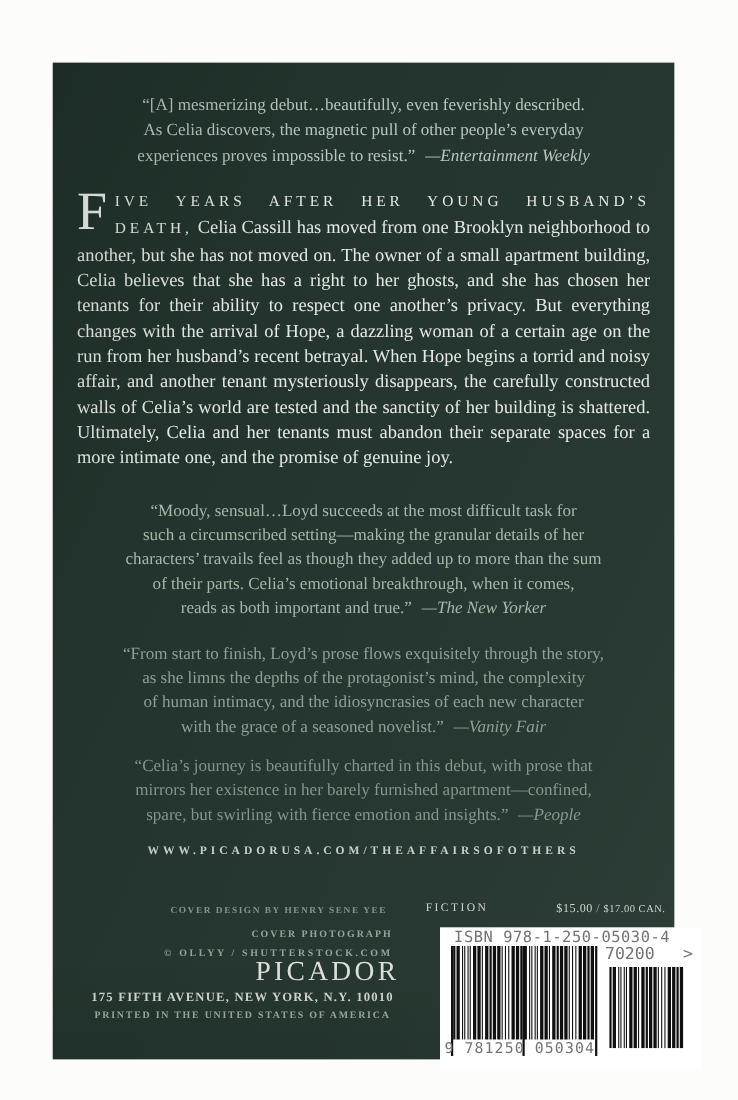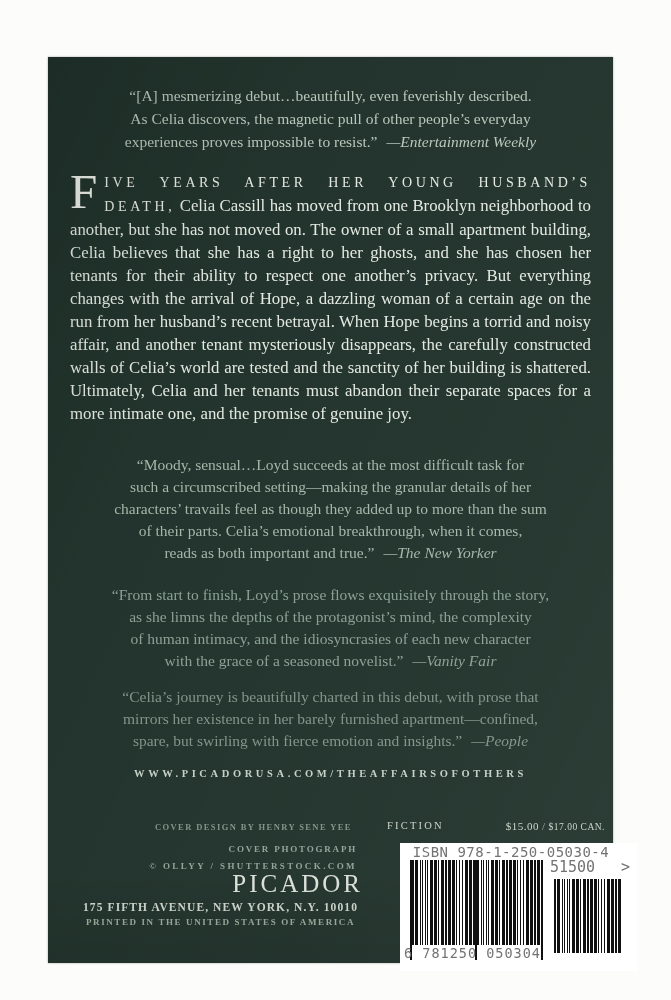--- a/index.html
+++ b/index.html
@@ -156,23 +156,23 @@
         <rect x="110" y="0" width="1" height="85" fill="#101010"></rect>
         <rect x="113" y="0" width="1" height="85" fill="#101010"></rect>
         <rect x="116" y="0" width="3" height="85" fill="#101010"></rect>
         <rect x="120" y="0" width="3" height="85" fill="#101010"></rect>
         <rect x="124" y="0" width="2" height="85" fill="#101010"></rect>
         <rect x="127" y="0" width="3" height="85" fill="#101010"></rect>
         <rect x="0" y="0" width="2" height="100" fill="#101010"></rect>
         <rect x="65" y="0" width="2" height="100" fill="#101010"></rect>
         <rect x="131" y="0" width="2" height="100" fill="#101010"></rect>
       </svg>
-    <div class="ean-digits">6 781250 050304</div>
+    <div class="ean-digits">9 781250 050304</div>
     <div class="addon-text">
-        <span>51500</span>
+        <span>70200</span>
         <span>&gt;</span>
       </div>
     <svg class="bars-addon" preserveAspectRatio="none" viewBox="0 0 72 74">
         <rect x="2" y="0" width="2" height="74" fill="#101010"></rect>
         <rect x="5" y="0" width="3" height="74" fill="#101010"></rect>
         <rect x="10" y="0" width="1" height="74" fill="#101010"></rect>
         <rect x="12" y="0" width="1" height="74" fill="#101010"></rect>
         <rect x="15" y="0" width="1" height="74" fill="#101010"></rect>
         <rect x="17" y="0" width="1" height="74" fill="#101010"></rect>
         <rect x="20" y="0" width="3" height="74" fill="#101010"></rect>

